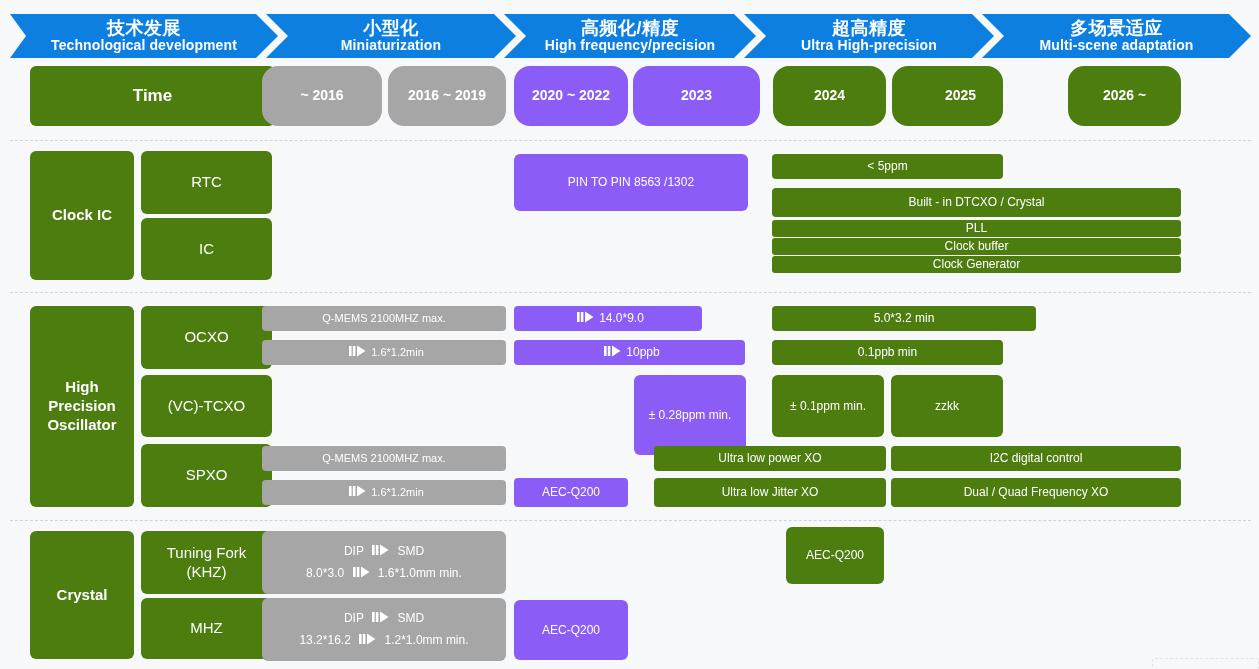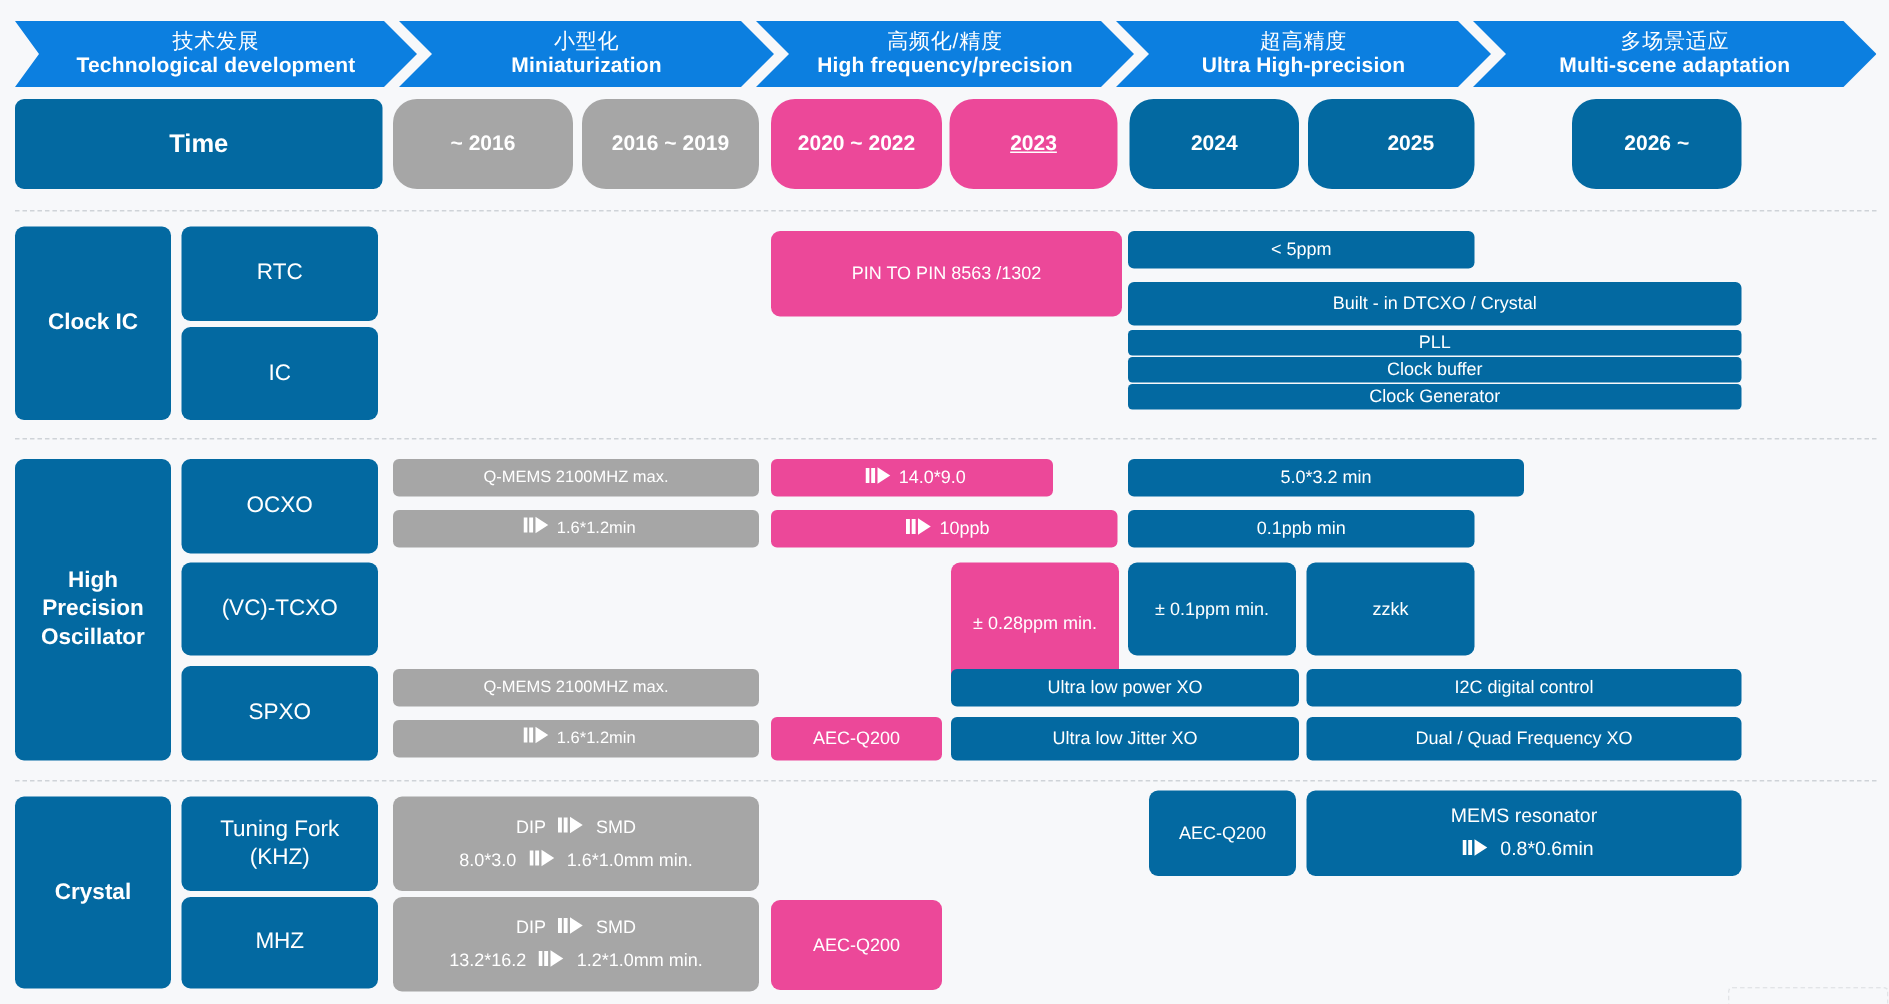--- a/index.html
+++ b/index.html
@@ -13,34 +13,34 @@
 
   
   .phase-band{position:absolute;left:10px;top:14px;width:1241px;height:44px;}
   .phase{
     position:absolute;top:0;height:44px;
     background:#0c7fe0;
     color:#fff;text-align:center;
     display:flex;flex-direction:column;align-items:center;justify-content:center;
     line-height:1.12;
   }
-  .phase .zh{font-size:14px;font-weight:normal;letter-spacing:.5px;}
+  .phase .zh{font-size:18px;font-weight:bold;letter-spacing:.5px;}
   .phase .en{font-size:14px;font-weight:bold;letter-spacing:.1px;}
   .phase.p0{clip-path:polygon(0 0,calc(100% - 22px) 0,100% 50%,calc(100% - 22px) 100%,0 100%,16px 50%);}
   .phase.mid{clip-path:polygon(0 0,calc(100% - 22px) 0,100% 50%,calc(100% - 22px) 100%,0 100%,22px 50%);}
   .phase.last{clip-path:polygon(0 0,calc(100% - 22px) 0,100% 50%,calc(100% - 22px) 100%,0 100%,22px 50%);}
 
   
   .card{
     position:absolute;border-radius:6px;color:#fff;
     display:flex;align-items:center;justify-content:center;
     text-align:center;box-sizing:border-box;line-height:1.25;
   }
-  .blue{background:#0369a1;}
-  .cyan{background:#ec4899;}
+  .blue{background:#4d7c0f;margin-left:20px;}
+  .cyan{background:#8b5cf6;}
   .grey{background:#a6a6a6;}
   .bar{border-radius:4px;}
   .thin{border-radius:3px;}
 
   .f11{font-size:11px;}
   .f12{font-size:12px;}
   .f13{font-size:13px;}
   .f14{font-size:14px;border-radius:16px;}
   .f15{font-size:15px;}
   .f17{font-size:17px;}
@@ -82,21 +82,21 @@
       <span class="zh">多场景适应</span>
       <span class="en">Multi-scene adaptation</span>
     </div>
   </div>
 
   <div class="card blue f17 bold" style="left:10px;top:66px;width:245px;height:60px;">Time</div>
 
   <div class="card grey f14 bold" style="left:262px;top:66px;width:120px;height:60px;">~ 2016</div>
   <div class="card grey f14 bold" style="left:388px;top:66px;width:118px;height:60px;">2016 ~ 2019</div>
   <div class="card cyan f14 bold" style="left:514px;top:66px;width:114px;height:60px;">2020 ~ 2022</div>
-  <div class="card cyan f14 bold" style="left:633px;top:66px;width:112px;height:60px;text-decoration:underline;">2023</div>
+  <div class="card cyan f14 bold" style="left:633px;top:66px;width:127px;height:60px;">2023</div>
   <div class="card blue f14 bold" style="left:753px;top:66px;width:113px;height:60px;">2024</div>
   <div class="card blue f14 bold" style="left:872px;top:66px;width:111px;height:60px;padding-left:26px;">2025</div>
   <div class="card blue f14 bold" style="left:1048px;top:66px;width:113px;height:60px;">2026 ~</div>
 
   <div class="sep" style="top:140px;"></div>
   <div class="sep" style="top:292px;"></div>
   <div class="sep" style="top:520px;"></div>
 
   <div class="card blue f15 bold" style="left:10px;top:151px;width:104px;height:129px;">Clock IC</div>
 
@@ -238,29 +238,16 @@
         </svg>
       </span>
       <span>1.2*1.0mm min.</span>
     </span>
   </div>
 
   <div class="card cyan f12" style="left:514px;top:600px;width:114px;height:60px;">AEC-Q200</div>
 
   <div class="card blue f12" style="left:766px;top:527px;width:98px;height:57px;">AEC-Q200</div>
 
-  <div class="card blue stack f13" style="left:871px;top:527px;width:290px;height:57px;gap:5px;">
-    <span class="cellline">MEMS resonator</span>
-    <span class="cellline">
-      <span class="ff">
-        <svg width="17" height="12" viewBox="0 0 17 12" aria-hidden="true">
-          <rect x="0" y="1" width="2.6" height="10" fill="#fff"></rect>
-          <rect x="3.8" y="1" width="2.6" height="10" fill="#fff"></rect>
-          <polygon points="8,0.5 16.5,6 8,11.5" fill="#fff"></polygon>
-        </svg>
-      </span>
-      <span>0.8*0.6min</span>
-    </span>
-  </div>
 
   <div class="ghost" style="left:1152px;top:658px;width:105px;height:20px;"></div>
 
 </div>
 
 </body></html>

